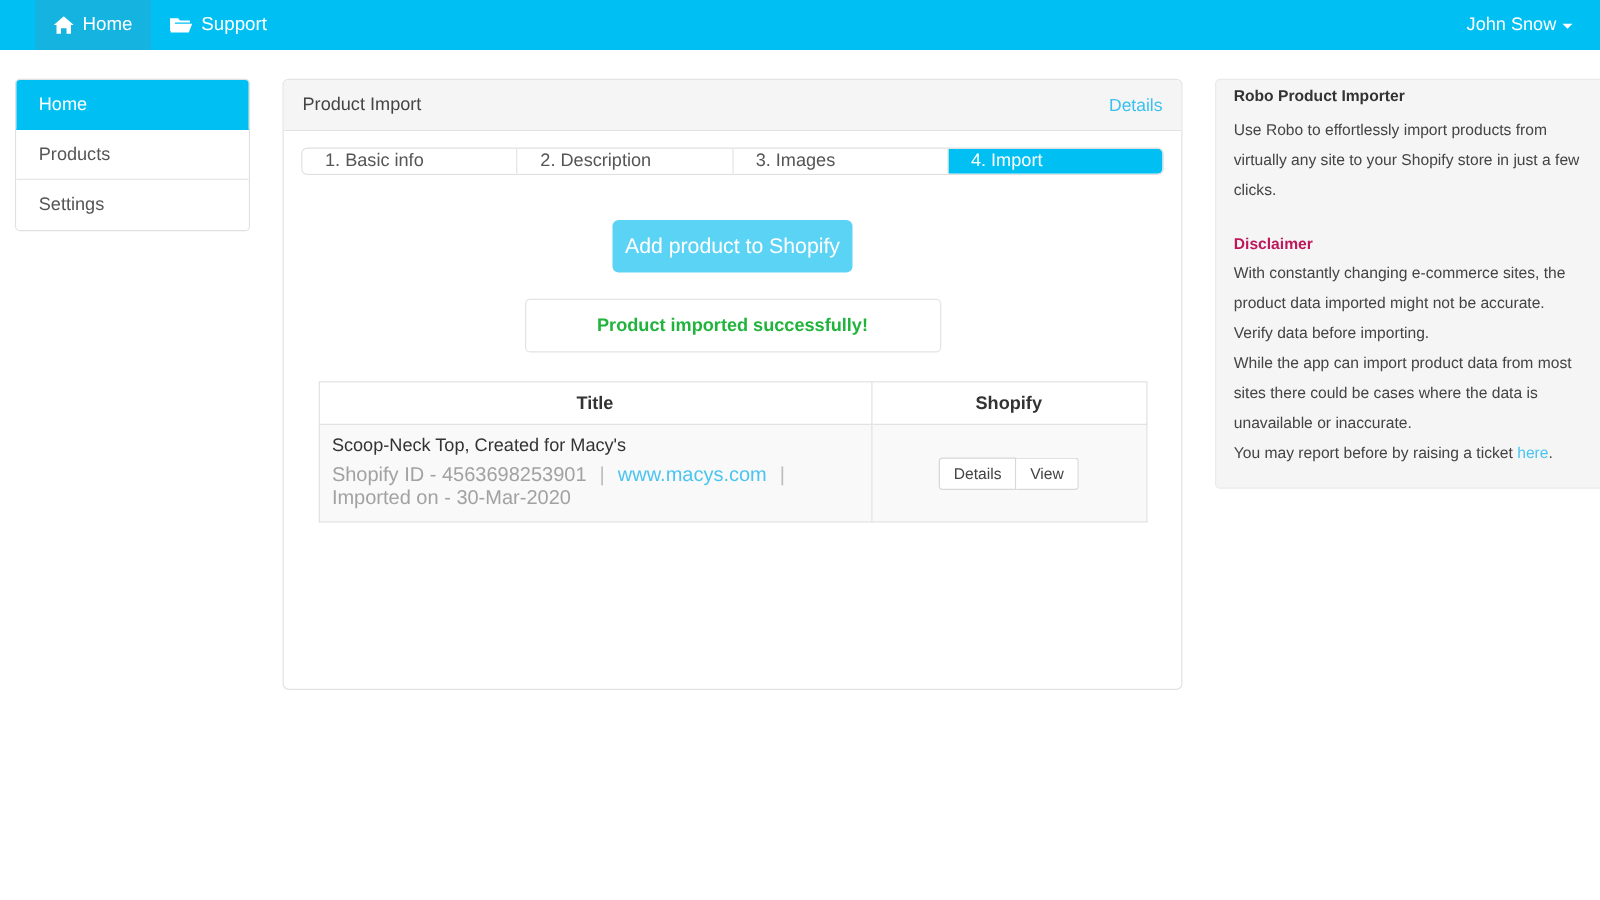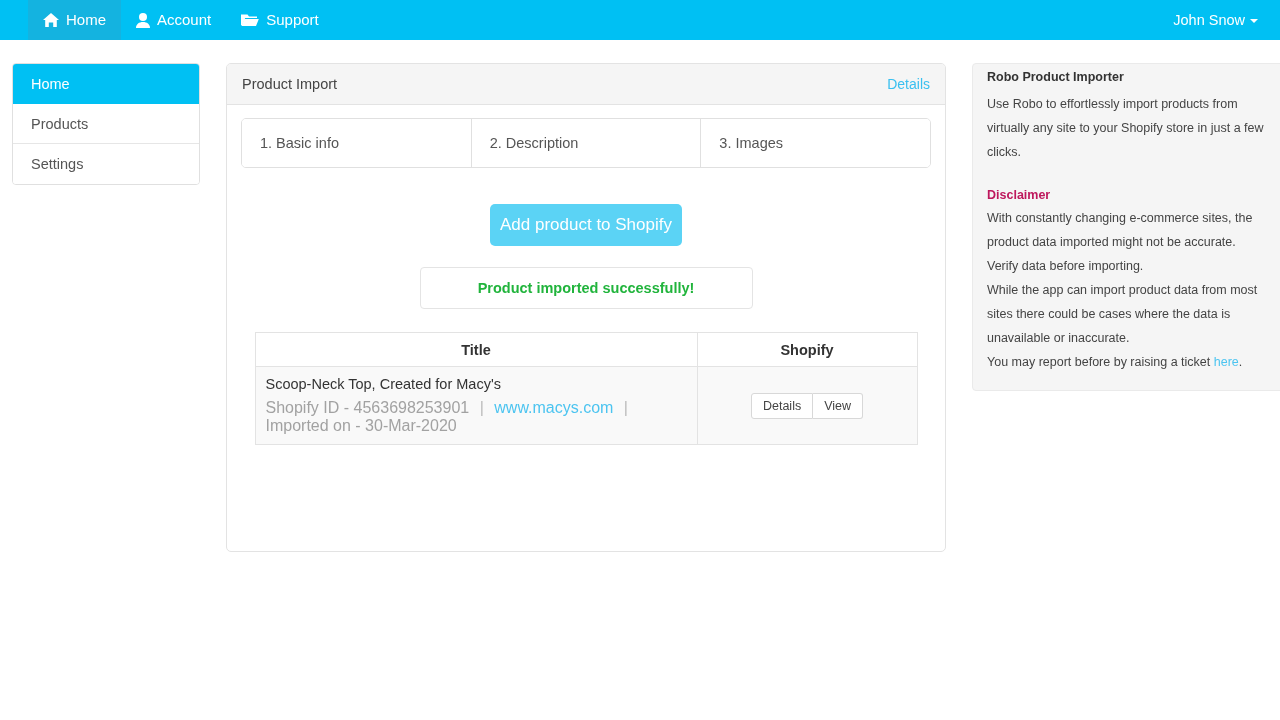--- a/index.html
+++ b/index.html
@@ -100,21 +100,21 @@
     color: #3ac0f0; font-size: 14px; cursor: pointer;
   }
   .panel-body { padding: 13px 14px; }
 
   
   .steps {
     display: flex;
     border: 1px solid #e0e0e0;
     border-radius: 5px;
     overflow: hidden;
-    height: 50px;
+    height: 22px;
   }
   .step {
     flex: 1;
     display: flex; align-items: center;
     padding: 0 18px;
     font-size: 14.5px;
     color: #555555;
     background: #ffffff;
     border-right: 1px solid #e0e0e0;
     cursor: pointer;
@@ -236,29 +236,20 @@
     <div class="nav-item active">
       <span class="nav-icon">
         <svg width="16" height="15" viewBox="0 0 16 15">
             <path fill="#ffffff" d="M8 0L0 7h2.2v7h3.6V9.6h4.4V14h3.6V7H16z"></path>
           </svg>
       </span>
       <span>Home</span>
     </div>
     <div class="nav-item">
       <span class="nav-icon">
-        <svg width="14" height="15" viewBox="0 0 14 15">
-            <circle cx="7" cy="4" r="4" fill="#ffffff"></circle>
-            <path fill="#ffffff" d="M0 15c0-3.9 3.1-6 7-6s7 2.1 7 6z"></path>
-          </svg>
-      </span>
-      <span>Account</span>
-    </div>
-    <div class="nav-item">
-      <span class="nav-icon">
         <svg width="18" height="14" viewBox="0 0 18 14">
             <path fill="#ffffff" d="M0 1.5h6.5L8 3.4h8V5H4.2L1.2 12H0z"></path>
             <path fill="#ffffff" d="M3.2 6h14.6L15 13H0.4z"></path>
           </svg>
       </span>
       <span>Support</span>
     </div>
   </div>
   <div class="nav-right">
     <div class="user-menu">
@@ -289,20 +280,23 @@
 
     <div class="steps">
       <div class="step">
         <span>1. Basic info</span>
       </div>
       <div class="step">
         <span>2. Description</span>
       </div>
       <div class="step">
         <span>3. Images</span>
+      </div>
+      <div class="step active">
+        <span>4. Import</span>
       </div>
     </div>
 
     <div class="action-wrap">
       <button class="btn-primary">Add product to Shopify</button>
       <div class="alert-box">
         <span class="alert-text">Product imported successfully!</span>
       </div>
     </div>
 

